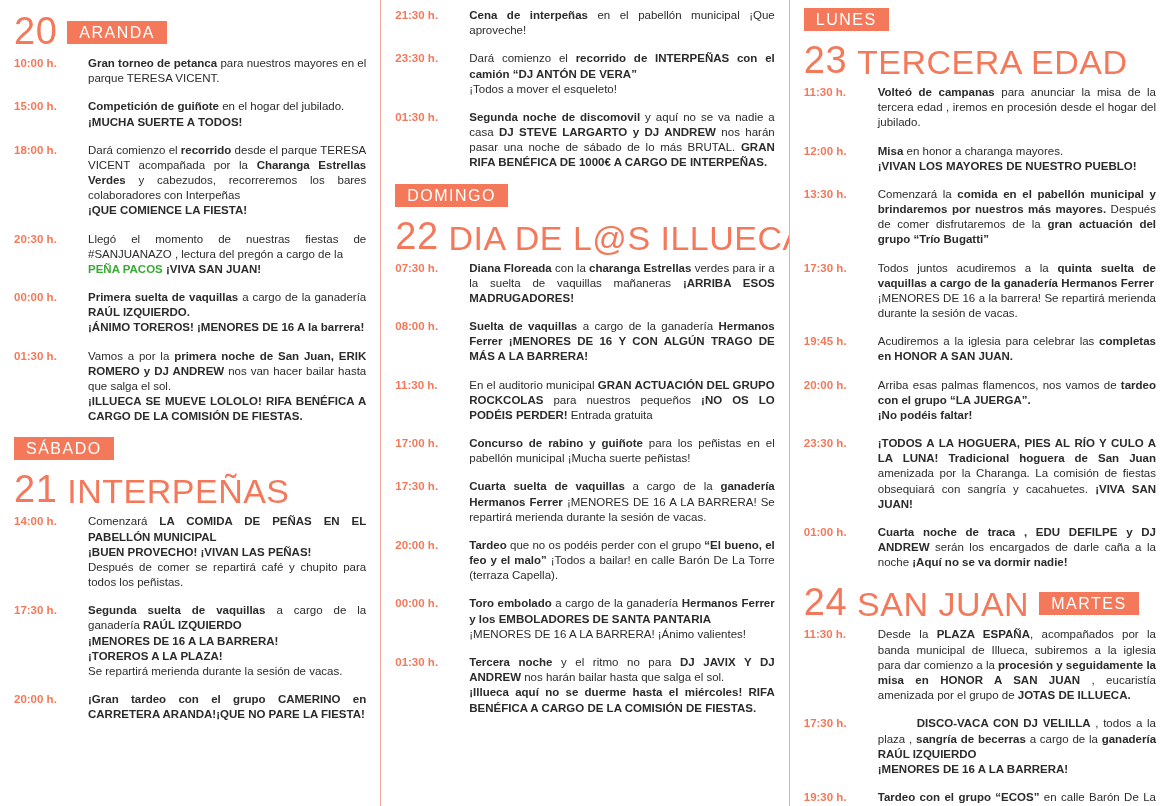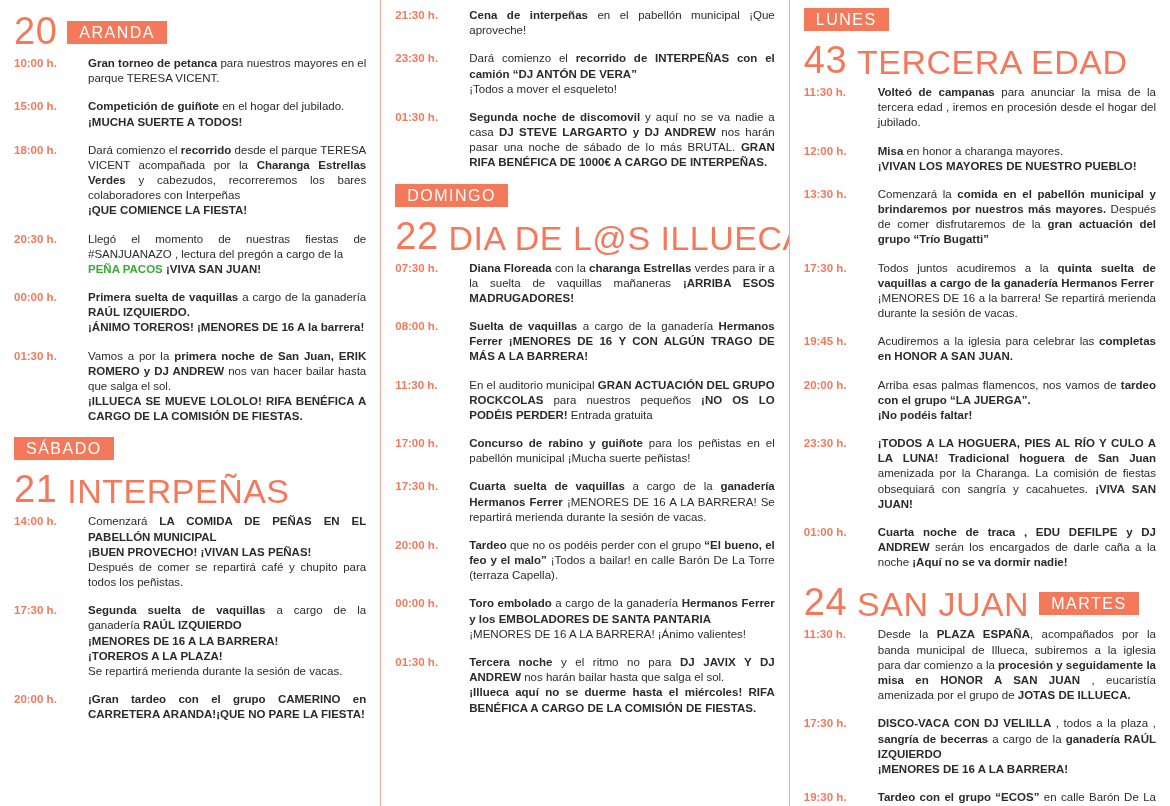--- a/index.html
+++ b/index.html
@@ -191,21 +191,21 @@
         <div class="entry">
           <div class="time">01:30 h.</div>
           <div class="desc"><span style="font-weight: bold;">Tercera noche</span><span> y el ritmo no para </span><span style="font-weight: bold;">DJ JAVIX Y DJ ANDREW</span><span> nos harán bailar hasta que salga el sol. </span><br><span style="font-weight: bold;">¡Illueca aquí no se duerme hasta el miércoles! RIFA BENÉFICA A CARGO DE LA COMISIÓN DE FIESTAS.</span></div>
         </div>
       </div>
     </div>
   <div class="col col-3" id="c3">
       <div>
         <div class="tag-row"><span class="tag">LUNES</span></div>
         <div class="day-head">
-          <span class="daynum">43</span>
+          <span class="daynum">23</span>
           <span class="daytitle">TERCERA EDAD</span>
         </div>
         <div class="entry">
           <div class="time">11:30 h.</div>
           <div class="desc"><span style="font-weight: bold;">Volteó de campanas</span><span> para anunciar la misa de la tercera edad , iremos en procesión desde el hogar del jubilado.</span></div>
         </div>
         <div class="entry">
           <div class="time">12:00 h.</div>
           <div class="desc"><span style="font-weight: bold;">Misa</span><span> en honor a charanga mayores.</span><br><span style="font-weight: bold;">¡VIVAN LOS MAYORES DE NUESTRO PUEBLO!</span></div>
         </div>
@@ -239,21 +239,21 @@
           <span class="daynum">24</span>
           <span class="daytitle">SAN JUAN</span>
           <span class="tag">MARTES</span>
         </div>
         <div class="entry">
           <div class="time">11:30 h.</div>
           <div class="desc"><span>Desde la </span><span style="font-weight: bold;">PLAZA ESPAÑA</span><span>, acompañados por la banda municipal de Illueca, subiremos a la iglesia para dar comienzo a la </span><span style="font-weight: bold;">procesión y seguidamente la misa en HONOR A SAN JUAN</span><span> , eucaristía amenizada por el grupo de </span><span style="font-weight: bold;">JOTAS DE ILLUECA.</span></div>
         </div>
         <div class="entry">
           <div class="time">17:30 h.</div>
-          <div class="desc"><span style="font-weight: bold;">DISCO-VACA CON DJ VELILLA</span><span> , todos a la plaza , </span><span style="font-weight: bold;">sangría de becerras</span><span> a cargo de la </span><span style="font-weight: bold;">ganadería RAÚL IZQUIERDO</span><br><span style="font-weight: bold;">¡MENORES DE 16 A LA BARRERA!</span></div>
+          <div class="desc"><span style="font-weight: bold; margin-left: 39px;">DISCO-VACA CON DJ VELILLA</span><span> , todos a la plaza , </span><span style="font-weight: bold;">sangría de becerras</span><span> a cargo de la </span><span style="font-weight: bold;">ganadería RAÚL IZQUIERDO</span><br><span style="font-weight: bold;">¡MENORES DE 16 A LA BARRERA!</span></div>
         </div>
         <div class="entry">
           <div class="time">19:30 h.</div>
           <div class="desc"><span style="font-weight: bold;">Tardeo con el grupo “ECOS”</span><span> en calle Barón De La Torre (terraza Capella) ¡Vamos Illueca que aún nos queda por disfrutar!</span></div>
         </div>
       </div>
     </div>
 </div>
 
 </body></html>

